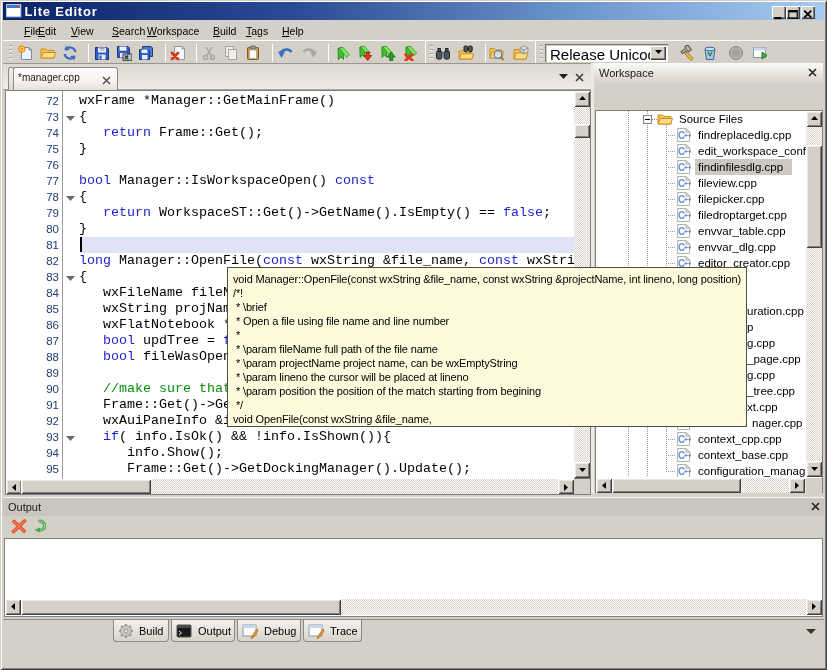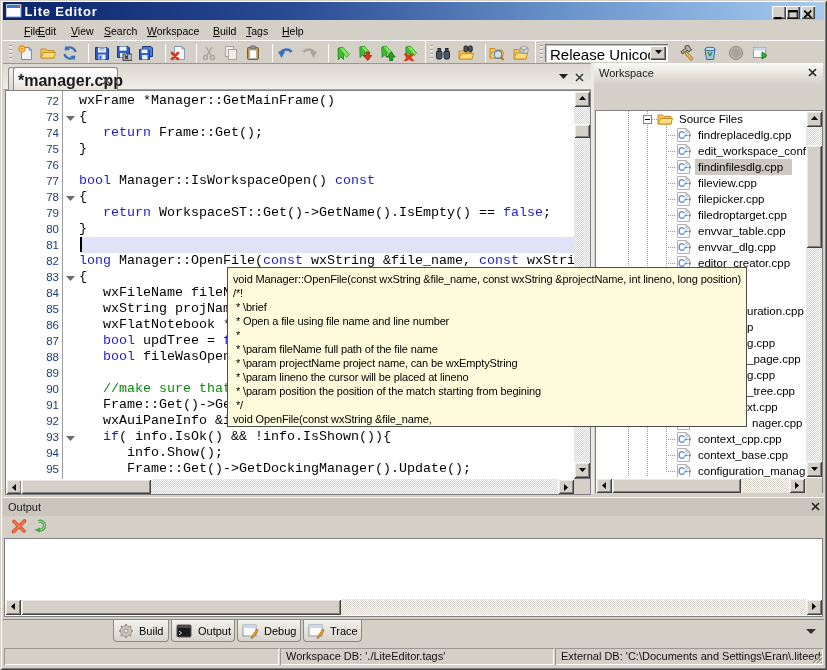--- a/index.html
+++ b/index.html
@@ -21,21 +21,21 @@
 .ticon{position:absolute;top:4px;width:16px;height:16px;}
 .tbband{position:absolute;top:0px;width:1px;height:24px;background:#9a978f;border-right:1px solid #fff;}
 
 #combo{left:542px;top:3px;width:123px;height:18px;background:#fff;box-shadow:inset 1px 1px 0 #7a7771, inset 2px 2px 0 #c9c6bf, inset -1px -1px 0 #fbfbf9;}
 #combo .txt{position:absolute;left:5px;top:2px;font-size:15px;}
 #combo .btn{position:absolute;right:2px;top:2px;width:16px;height:14px;background:#d4d0c8;box-shadow:inset 1px 1px 0 #fff, inset -1px -1px 0 #404040, inset -2px -2px 0 #808080;}
 
 #tabrow{left:3px;top:63px;width:588px;height:27px;background:linear-gradient(180deg,#dcd8d1,#efede8);border-top:1px solid #9a978f;border-bottom:1px solid #a8a49c;}
 #edtab{position:absolute;left:10px;top:3px;width:105px;height:23px;background:linear-gradient(180deg,#fdfdfc 0%,#f5f3ef 60%,#e6e2da 100%);border:1px solid #8a8a83;border-bottom:none;border-radius:3px 3px 0 0;}
 #edtabsliver{position:absolute;left:5px;top:3px;width:7px;height:23px;background:linear-gradient(180deg,#f2f0ec,#ddd9d1);border:1px solid #8a8a83;border-bottom:none;border-radius:3px 3px 0 0;}
-#edtab .t{position:absolute;left:4px;top:4px;font-size:16px;font-weight:bold;color:#1b1b1b;}
+#edtab .t{position:absolute;left:4px;top:4px;font-size:10px;font-weight:normal;color:#1b1b1b;}
 
 #editor{left:5px;top:90px;width:586px;height:405px;border:1px solid #808080;background:#737373;}
 #edclip{position:absolute;left:0;top:0;width:568px;height:388px;overflow:hidden;background:#fff;}
 #gutter{position:absolute;left:14px;top:2.3px;width:39px;text-align:right;font-size:11.5px;line-height:16px;color:#1e3c78;white-space:pre;}
 #gutsep{position:absolute;left:56px;top:0;width:1px;height:388px;background:#9c9c9c;}
 #code{position:absolute;left:73px;top:1.5px;font-family:"Liberation Mono",monospace;font-size:13.33px;line-height:16px;white-space:pre;color:#000;}
 .kw{color:#1d1dce;}
 .cm{color:#0a8c0a;}
 #hiline{position:absolute;left:75px;top:145.5px;width:493px;height:16px;background:#e0e2f8;}
 #caret{position:absolute;left:73.5px;top:145.5px;width:2px;height:15.5px;background:#000;}
@@ -96,21 +96,21 @@
         </svg></div>
  <div class="abs tbtn" style="left:798px"><svg width="12" height="11">
           <path d="M2.3 1.7 L9.3 8.7 M9.3 1.7 L2.3 8.7" stroke="#000" stroke-width="1.8"></path>
         </svg></div>
 </div>
 
 <div class="abs" id="menubar">
  <span class="mi" style="left:21px"><u>F</u>ile</span>
  <span class="mi" style="left:35px"><u>E</u>dit</span>
  <span class="mi" style="left:68px"><u>V</u>iew</span>
- <span class="mi" style="left:101px"><u>S</u>earch</span>
+ <span class="mi" style="left:109px"><u>S</u>earch</span>
  <span class="mi" style="left:144px"><u>W</u>orkspace</span>
  <span class="mi" style="left:210px"><u>B</u>uild</span>
  <span class="mi" style="left:243px"><u>T</u>ags</span>
  <span class="mi" style="left:279px"><u>H</u>elp</span>
 </div>
 
 <div class="abs" id="toolbar">
 <div class="grip" style="left:6px"></div>
 <div class="tsep" style="left:85px"></div>
 <div class="tsep" style="left:162px"></div>
@@ -692,26 +692,13 @@
           <rect x="1" y="2" width="13" height="3" fill="#c7d7ee"></rect>
           <path d="M15 6 L10 13 L9 15.5 L11.3 14.5 L16 8 Z" fill="#f0a030" stroke="#b06a10" stroke-width="0.8"></path>
         </svg>
   <span class="tx" style="left:26px">Trace</span>
  </div>
  <svg class="abs" style="left:803px;top:11px" width="11" height="6">
         <path d="M0 0 L10 0 L5 5 Z" fill="#333"></path>
       </svg>
 </div>
 
-<div class="abs" id="status">
- <div class="sfield" style="left:1px;width:275px"></div>
- <div class="sfield" style="left:277px;width:274px">
-        <span>Workspace DB: './LiteEditor.tags'</span>
-      </div>
- <div class="sfield" style="left:552px;width:268px">
-        <span>External DB: 'C:\Documents and Settings\Eran\.liteed</span>
-      </div>
- <svg class="abs" style="left:808px;top:6px" width="12" height="13">
-        <path d="M11 2 L2 11 M11 6 L6 11 M11 10 L10 11" stroke="#928f87" stroke-width="1.3"></path>
-        <path d="M12 3 L3 12 M12 7 L7 12 M12 11 L11 12" stroke="#fff" stroke-width="1"></path>
-      </svg>
-</div>
 </div>
 
 </body></html>

